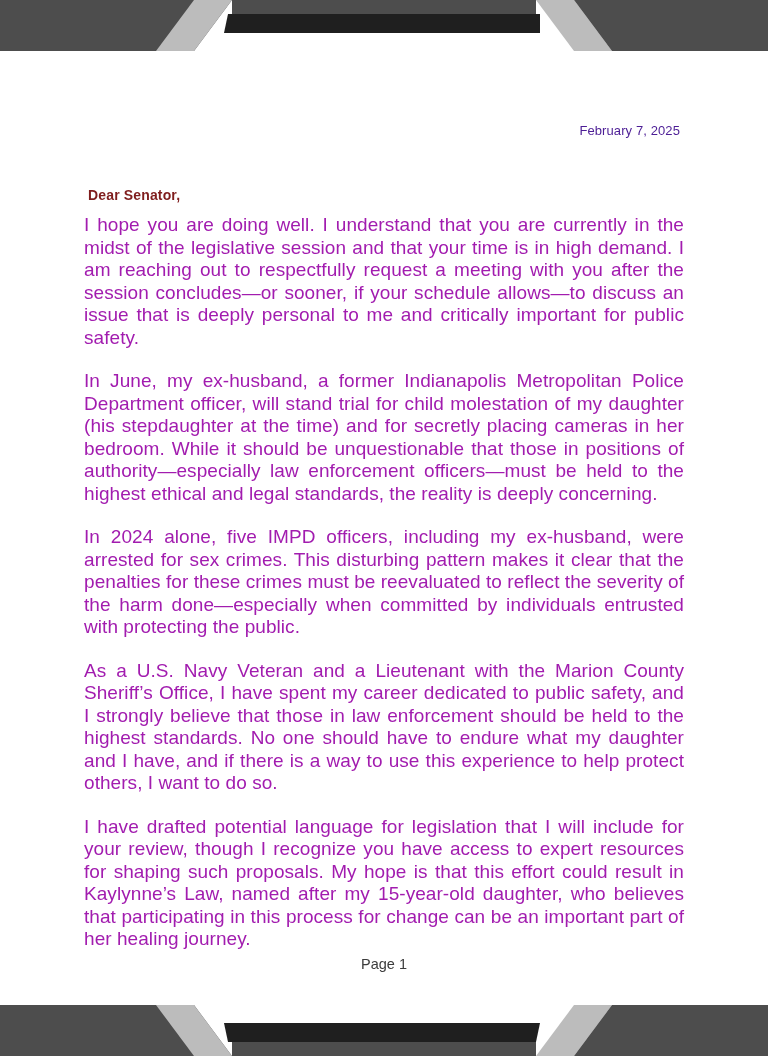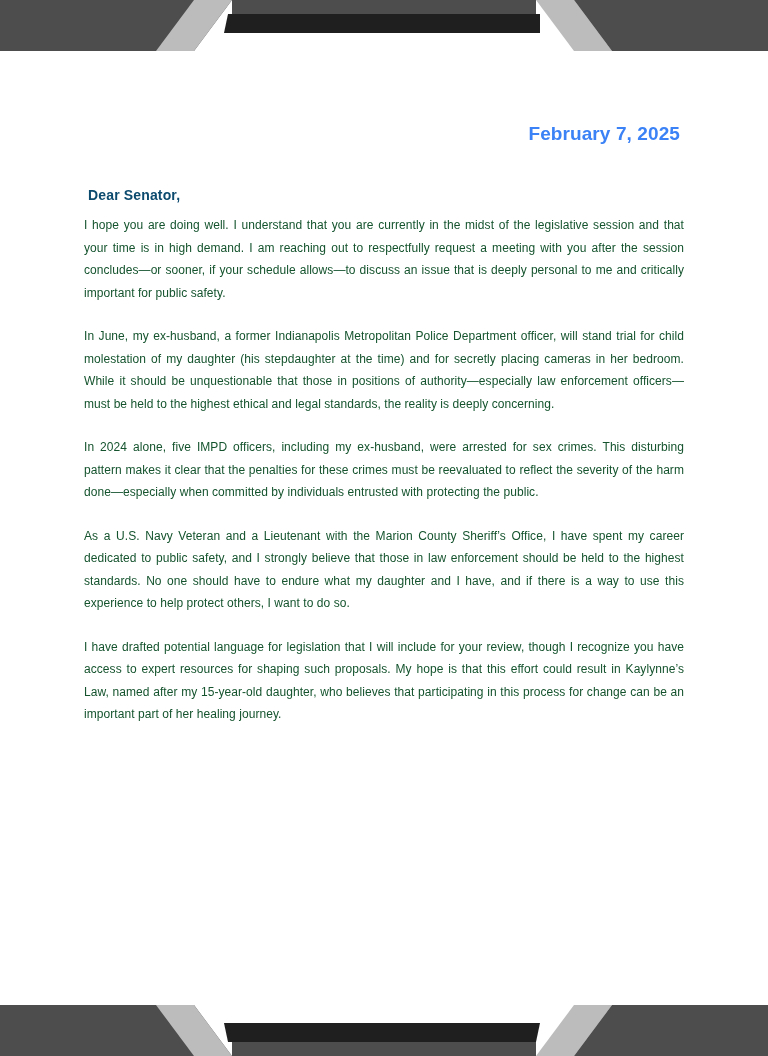--- a/index.html
+++ b/index.html
@@ -45,48 +45,48 @@
     left: 0;
     top: 51px;
     width: 768px;
     height: 954px;
   }
 
   .date-line {
     position: absolute;
     top: 72px;
     right: 88px;
-    font-size: 19px;
-    font-weight: bold;
-    color: #3b82f6;
+    font-size: 13px;
+    font-weight: normal;
+    color: #4c1d95;
     letter-spacing: 0.1px;
   }
 
   .salutation {
     position: absolute;
     top: 136px;
     left: 88px;
     font-size: 14px;
     font-weight: bold;
-    color: #0c4a6e;
+    color: #7f1d1d;
     letter-spacing: 0.15px;
   }
 
   .body-copy {
     position: absolute;
     top: 163px;
     left: 84px;
     width: 600px;
   }
 
   .body-copy p {
     margin: 0 0 21px 0;
-    font-size: 12px;
+    font-size: 19px;
     line-height: 22.5px;
-    color: #14532d;
+    color: #a21caf;
     text-align: justify;
     text-justify: inter-word;
     letter-spacing: 0.06px;
   }
   .body-copy p:last-child { margin-bottom: 16px; }
 
   .page-footer {
     position: absolute;
     top: 905px;
     left: 0;
@@ -126,20 +126,21 @@
     <div class="salutation">Dear Senator,</div>
 
     <div class="body-copy">
       <p>I hope you are doing well. I understand that you are currently in the midst of the legislative session and that your time is in high demand. I am reaching out to respectfully request a meeting with you after the session concludes—or sooner, if your schedule allows—to discuss an issue that is deeply personal to me and critically important for public safety.</p>
       <p>In June, my ex-husband, a former Indianapolis Metropolitan Police Department officer, will stand trial for child molestation of my daughter (his stepdaughter at the time) and for secretly placing cameras in her bedroom. While it should be unquestionable that those in positions of authority—especially law enforcement officers—must be held to the highest ethical and legal standards, the reality is deeply concerning.</p>
       <p>In 2024 alone, five IMPD officers, including my ex-husband, were arrested for sex crimes. This disturbing pattern makes it clear that the penalties for these crimes must be reevaluated to reflect the severity of the harm done—especially when committed by individuals entrusted with protecting the public.</p>
       <p>As a U.S. Navy Veteran and a Lieutenant with the Marion County Sheriff’s Office, I have spent my career dedicated to public safety, and I strongly believe that those in law enforcement should be held to the highest standards. No one should have to endure what my daughter and I have, and if there is a way to use this experience to help protect others, I want to do so.</p>
       <p>I have drafted potential language for legislation that I will include for your review, though I recognize you have access to expert resources for shaping such proposals. My hope is that this effort could result in Kaylynne’s Law, named after my 15-year-old daughter, who believes that participating in this process for change can be an important part of her healing journey.</p>
     </div>
 
+    <div class="page-footer">Page 1</div>
   </div>
 
   <div class="band band-bottom">
     <svg viewBox="0 0 768 51" width="768" height="51" xmlns="http://www.w3.org/2000/svg">
 
       <polygon points="0,0 194,0 232,51 0,51" fill="#4d4d4d"></polygon>
 
       <polygon points="156,0 194,0 232,51 194,51" fill="#bcbcbc"></polygon>
 
       <polygon points="224,18 540,18 536,37 228,37" fill="#1f1f1f"></polygon>

